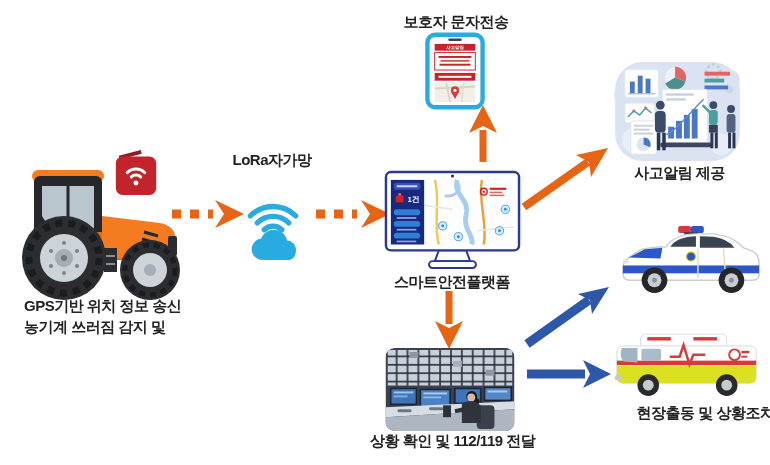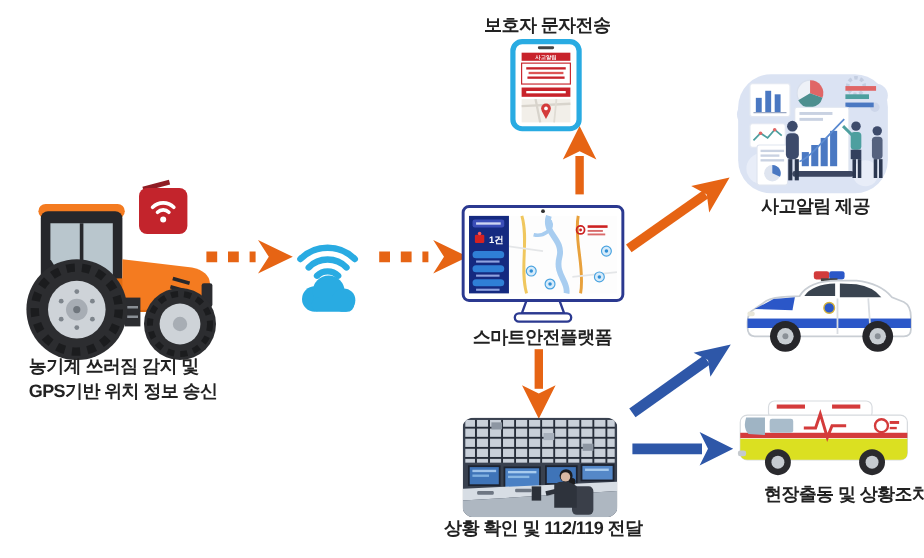--- a/index.html
+++ b/index.html
@@ -91,24 +91,25 @@
       <rect x="4" y="12" width="42" height="40" rx="7" fill="#C3242C"></rect>
       <g stroke="#fff" stroke-width="3.2" stroke-linecap="round" fill="none">
         <path d="M20.1 33.1 A7 7 0 0 1 29.9 33.1"></path>
         <path d="M15.8 28.8 A13 13 0 0 1 34.2 28.8"></path>
       </g>
       <circle cx="25" cy="39.5" r="2.6" fill="#fff"></circle>
     </svg>
   </div>
 
   <div class="label" style="left:24px;top:295px;">
+    <div>GPS기반 위치 정보 송신</div>
     <div>농기계 쓰러짐 감지 및</div>
-    <div>GPS기반 위치 정보 송신</div>
-  </div>
-
+  </div>
+
+  <div class="label center" style="left:227px;top:149px;width:90px;">LoRa자가망</div>
   <div class="abs" style="left:233px;top:173px;width:80px;height:92px;">
     <svg width="80" height="92" viewBox="0 0 90 100">
       <g stroke="#29ABE2" stroke-width="6" stroke-linecap="round" fill="none">
         <path d="M35.1 62.1 A14 14 0 0 1 54.9 62.1"></path>
         <path d="M27.3 54.3 A25 25 0 0 1 62.7 54.3"></path>
         <path d="M19.5 46.5 A36 36 0 0 1 70.5 46.5"></path>
       </g>
       <g fill="#29ABE2">
         <circle cx="33" cy="84" r="12"></circle>
         <circle cx="46" cy="77" r="15"></circle>

